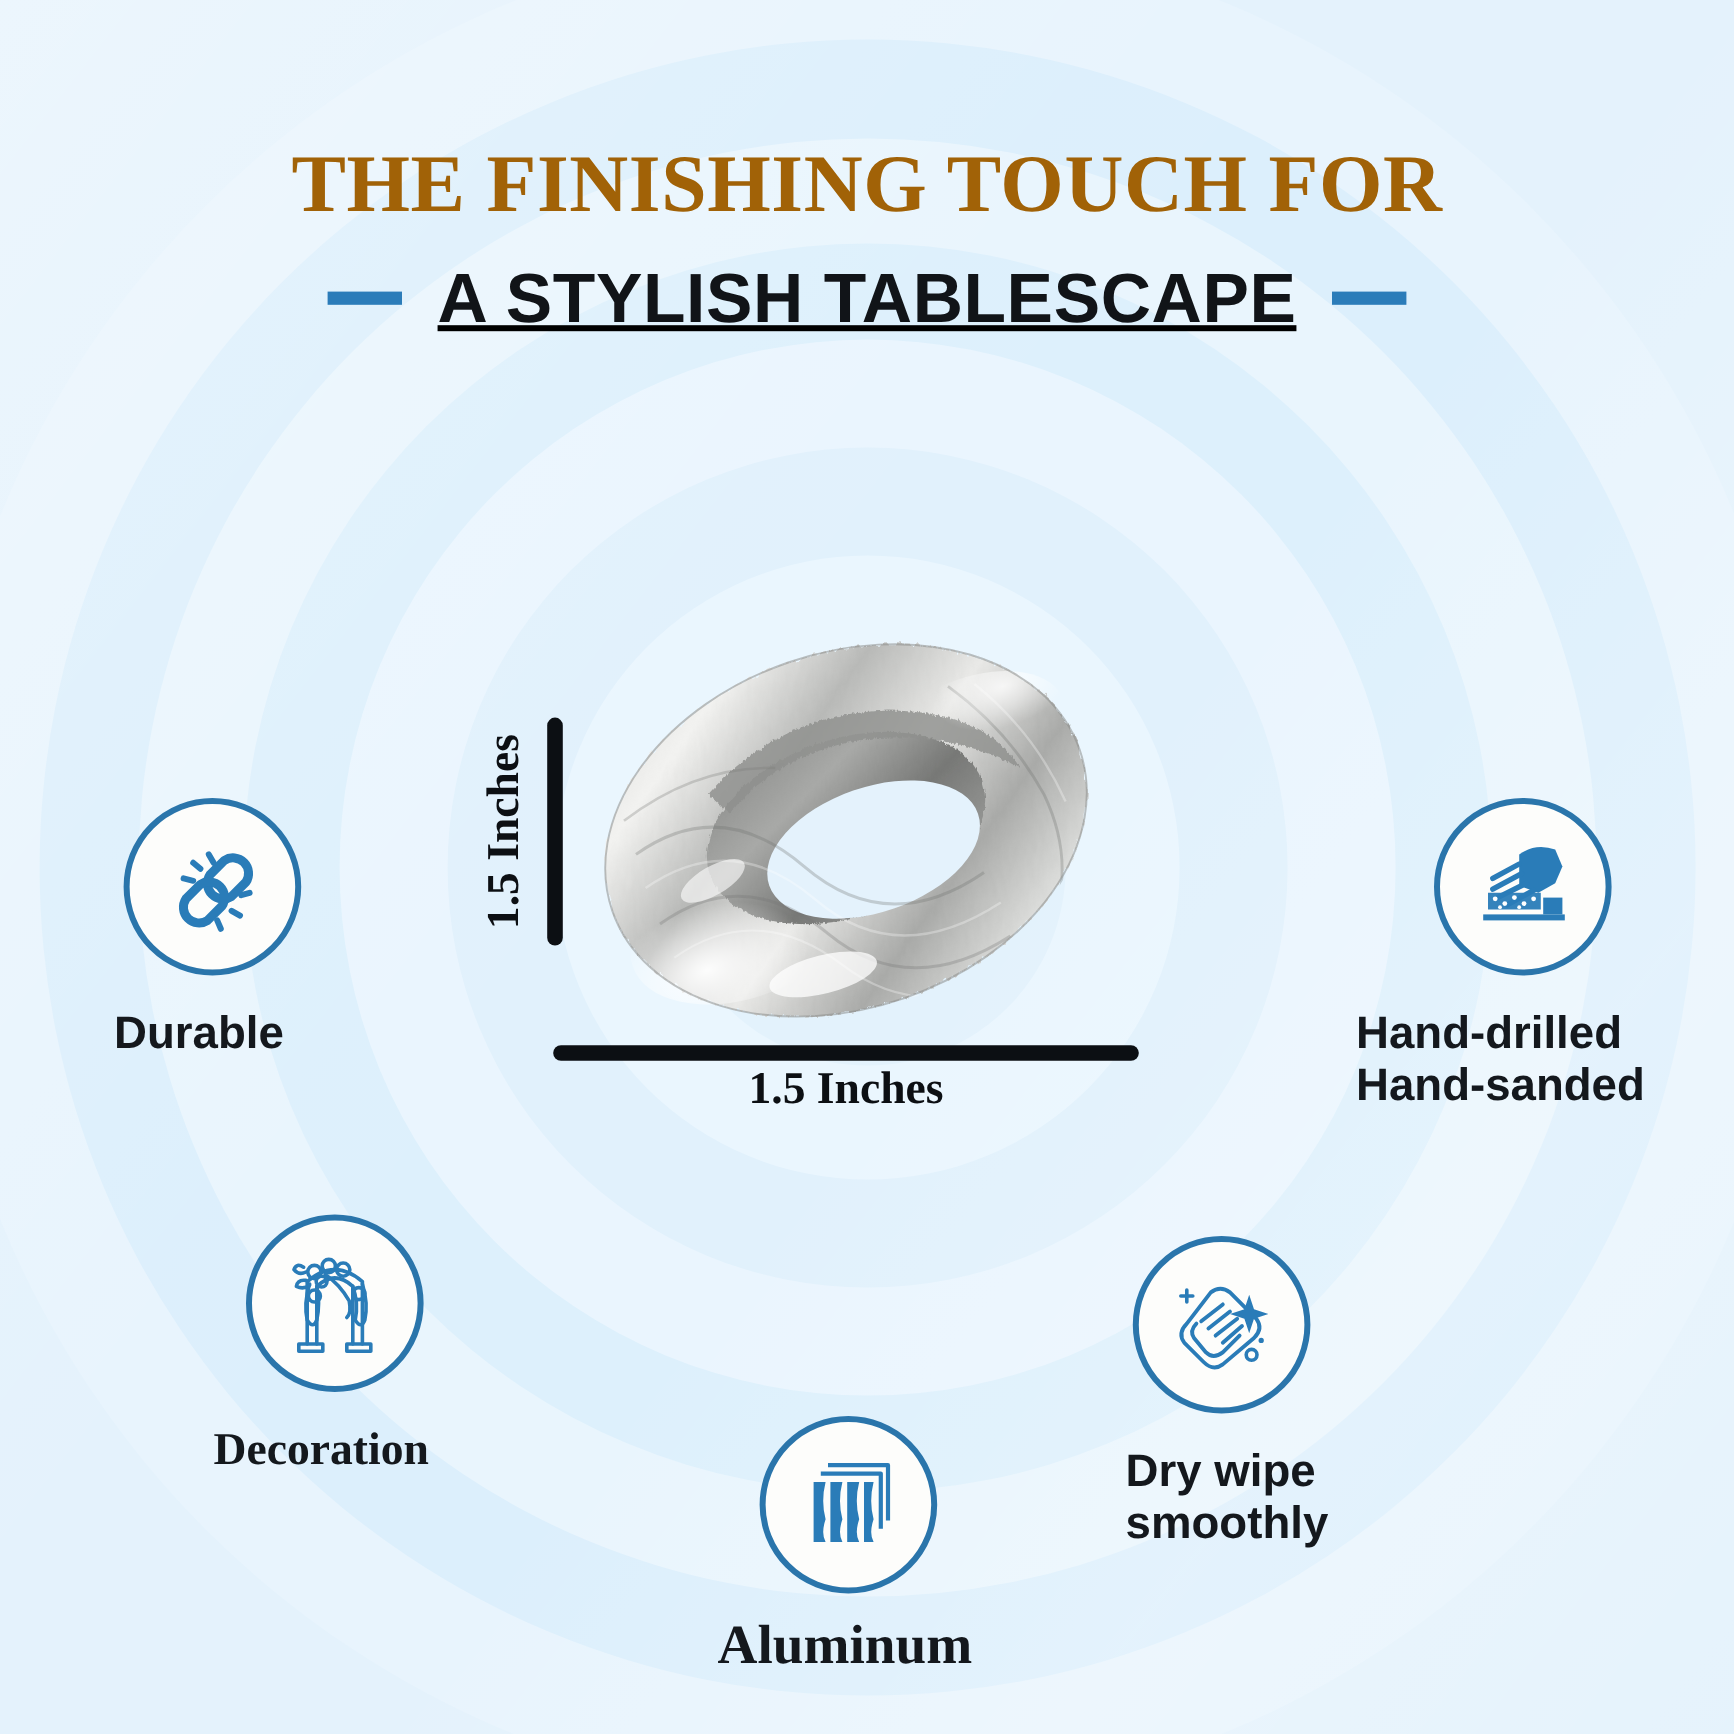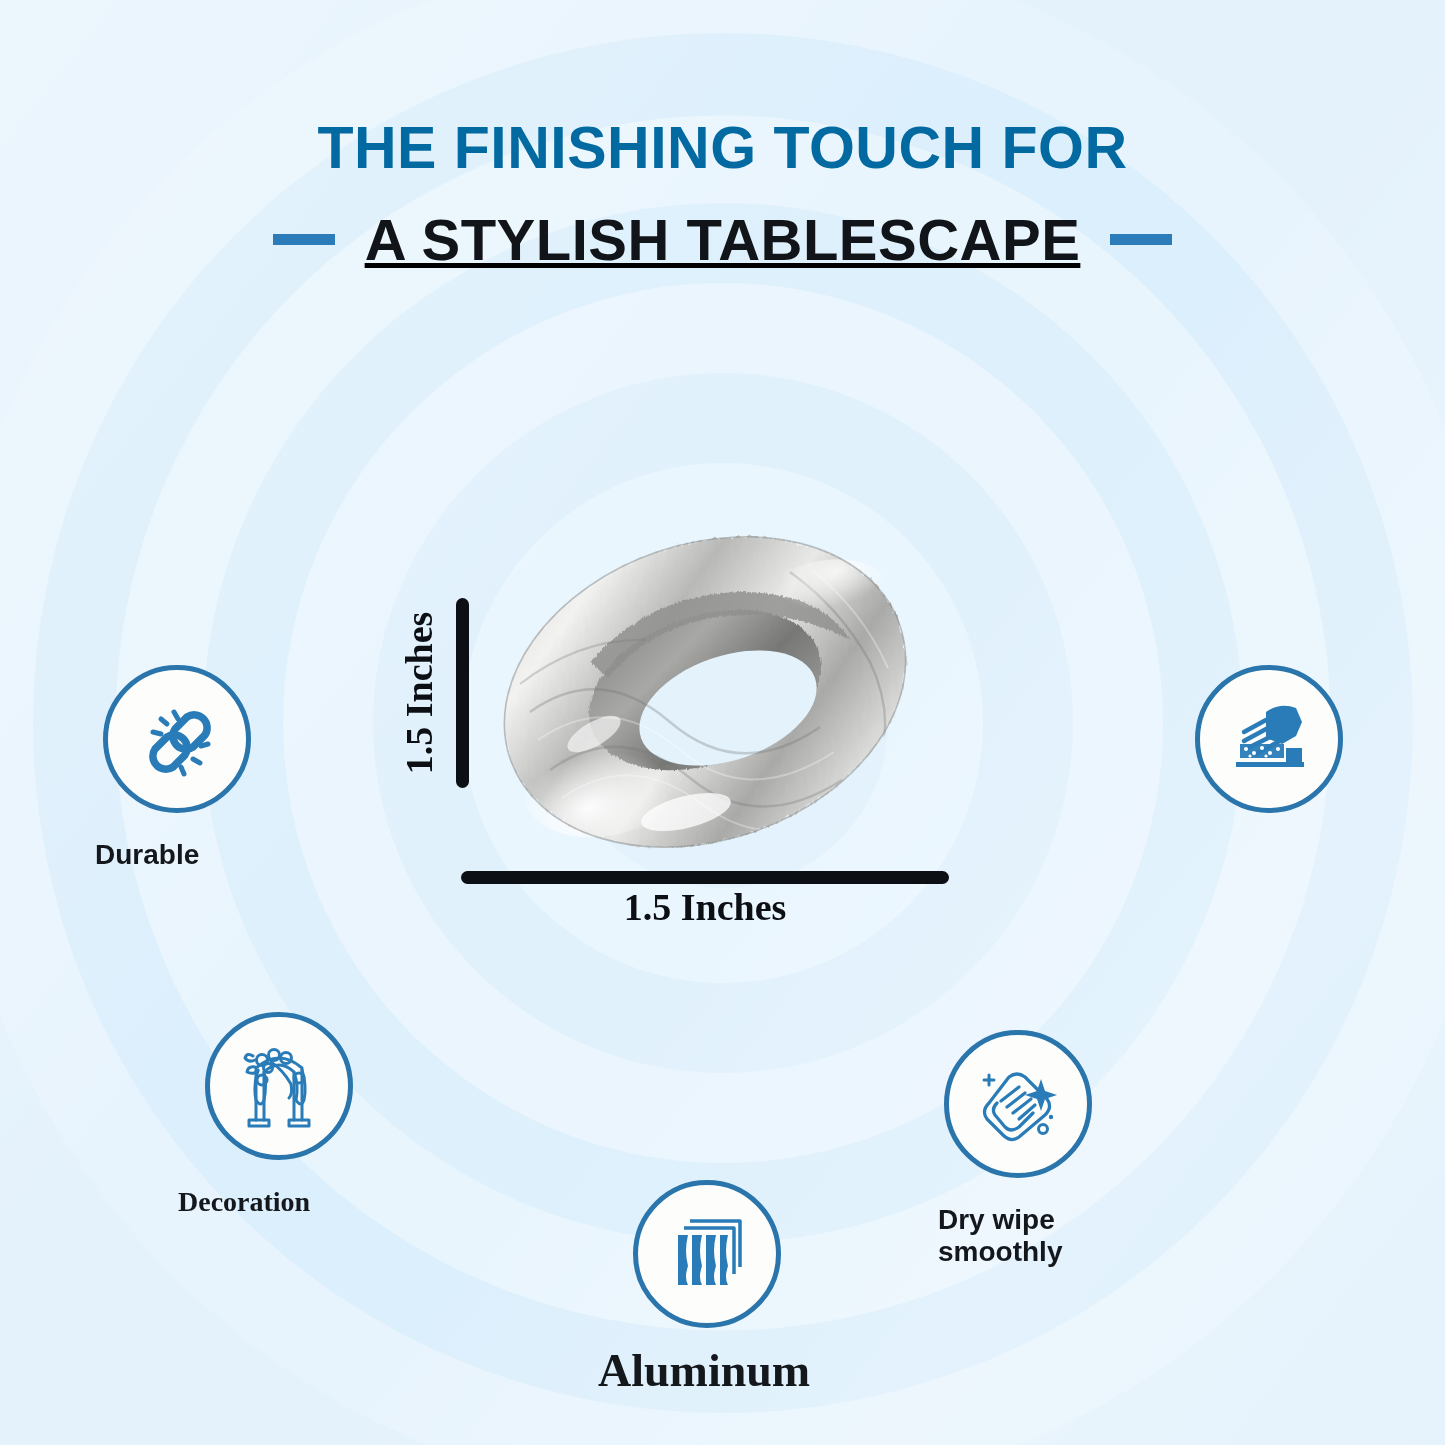--- a/index.html
+++ b/index.html
@@ -38,26 +38,27 @@
     background:linear-gradient(128deg, rgba(255,255,255,0.30) 0%, rgba(255,255,255,0.02) 38%,
                 rgba(255,255,255,0.00) 55%, rgba(255,255,255,0.22) 78%, rgba(255,255,255,0.05) 100%);
   }
 
   
   .headline-wrap {
     position:absolute; left:0; right:0; top:118px;
     text-align:center;
   }
   .headline {
-    font-size:59px;
+    font-size:68px;
     font-weight:bold;
     letter-spacing:0.5px;
-    color:#0369a1;
+    color:#a16207;
     line-height:1.05;
     white-space:nowrap;
+    font-family:Liberation Serif, serif;
   }
   .sub-row {
     display:flex; align-items:center; justify-content:center;
     gap:30px;
     margin-top:26px;
     text-decoration:underline;
   }
   .dash {
     width:62px; height:11px;
     background:#2b7cb9;
@@ -126,21 +127,21 @@
   .badge-circle {
     width:148px; height:148px;
     border-radius:50%;
     background:#fdfdfb;
     border:5px solid #2a75ab;
     display:flex; align-items:center; justify-content:center;
   }
   .badge-circle svg { display:block; }
 
   .feature-label {
-    font-size:28px;
+    font-size:38px;
     font-weight:bold;
     color:#14181d;
     line-height:1.16;
     white-space:pre-line;
   }
   .feature-label.serif {
     font-family:"Liberation Serif", serif;
     font-size:46px;
   }
 
@@ -351,20 +352,22 @@
           <circle cx="40" cy="56" r="2"></circle>
             <circle cx="48" cy="61" r="2"></circle>
           <circle cx="56" cy="57" r="2"></circle>
             <circle cx="28" cy="64" r="1.6"></circle>
           <circle cx="44" cy="64" r="1.6"></circle>
         </g>
         <rect x="64" y="56" width="16" height="14" fill="#2a7cb8"></rect>
         <rect x="14" y="70" width="68" height="5" fill="#2a7cb8"></rect>
       </svg>
     </div>
+    <div class="feature-label">Hand-drilled
+Hand-sanded</div>
   </div>
 
   <div class="feature f-drywipe">
     <div class="badge-circle">
       <svg width="94" height="94" viewBox="0 0 94 94">
         <g stroke="#2a7cb8" stroke-width="3.2" fill="none" stroke-linecap="round" stroke-linejoin="round">
 
           <path d="M38 20 Q46 14 54 20 L76 42 Q82 50 74 58 L48 80 Q40 86 32 78 L16 62 Q10 54 18 46 Z"></path>
 
           <path d="M26 46 Q20 52 24 58 L34 70 Q40 76 48 70 L62 56"></path>

